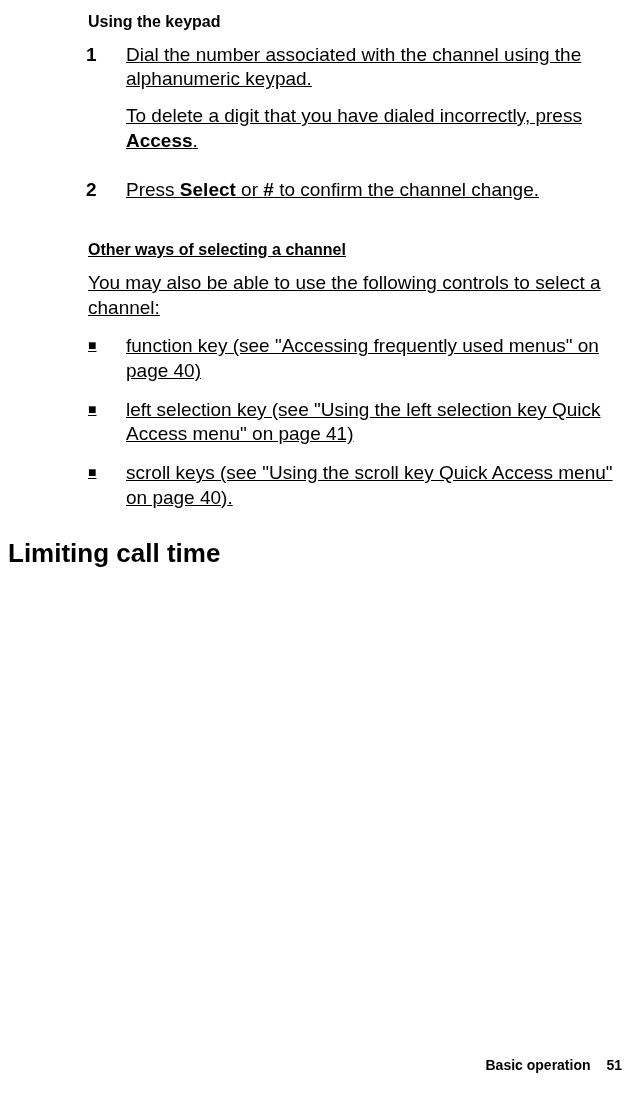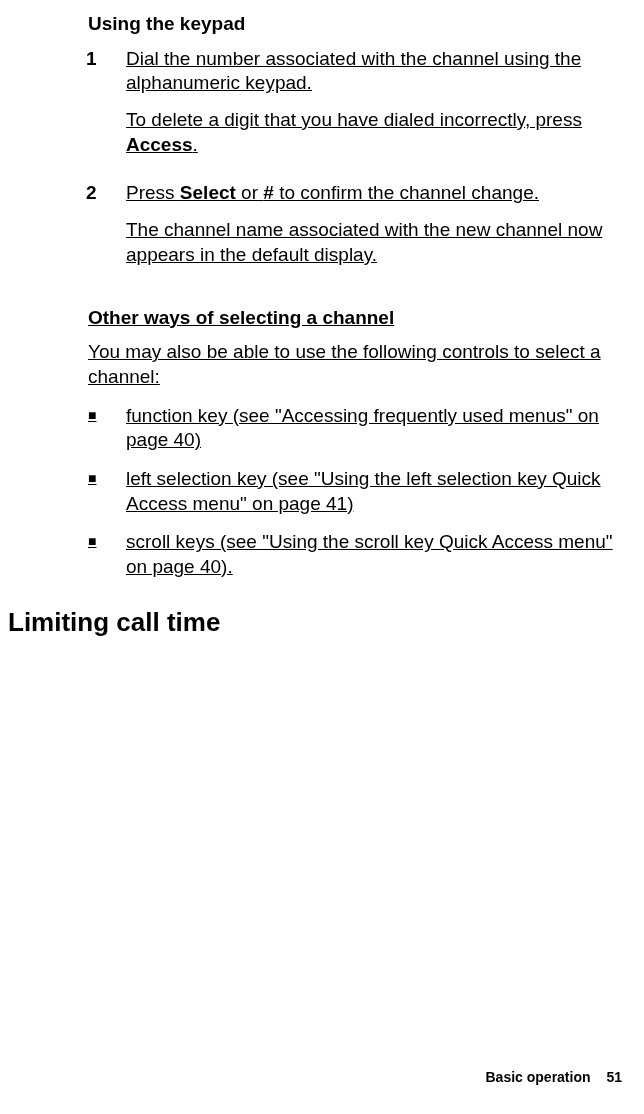--- a/index.html
+++ b/index.html
@@ -15,21 +15,21 @@
       color: #000;
       position: relative;
       font-size: 19px;
       line-height: 1.3;
     }
     .page {
       padding: 12px 22px 0 88px;
     }
     .subheading {
       font-weight: bold;
-      font-size: 19px;
+      font-size: 16px;
       margin-bottom: 10px;
     }
     .step {
       display: flex;
       margin-left: -2px;
       margin-bottom: 12px;
     }
     .step-num {
       font-weight: bold;
       width: 40px;
@@ -67,21 +67,21 @@
       margin-left: -80px;
       margin-top: 26px;
       margin-bottom: 24px;
     }
     .section-block {
       margin-top: 26px;
       text-decoration: underline;
     }
     .footer {
       position: absolute;
-      bottom: 28px;
+      bottom: 40px;
       right: 22px;
       font-size: 14px;
       text-align: right;
     }
     .footer-label {
       font-weight: bold;
     }
     .footer-page {
       font-weight: bold;
       margin-left: 12px;
@@ -105,23 +105,20 @@
       </div>
     </div>
   </div>
 
   <div class="step">
     <div class="step-num">2</div>
     <div class="step-content">
       <div class="step-para">
         <span>Press </span><span class="bold">Select</span><span> or </span><span class="bold">#</span><span> to confirm the channel change.</span>
       </div>
-      <div class="step-para">
-        <span>The channel name associated with the new channel now appears in the default display.</span>
-      </div>
     </div>
   </div>
 
   <div class="section-block">
     <div class="subheading">Other ways of selecting a channel</div>
     <div class="para">You may also be able to use the following controls to select a channel:</div>
 
     <div class="bullet-item">
       <div class="bullet-marker">■</div>
       <div class="bullet-text">function key (see "Accessing frequently used menus" on page 40)</div>

